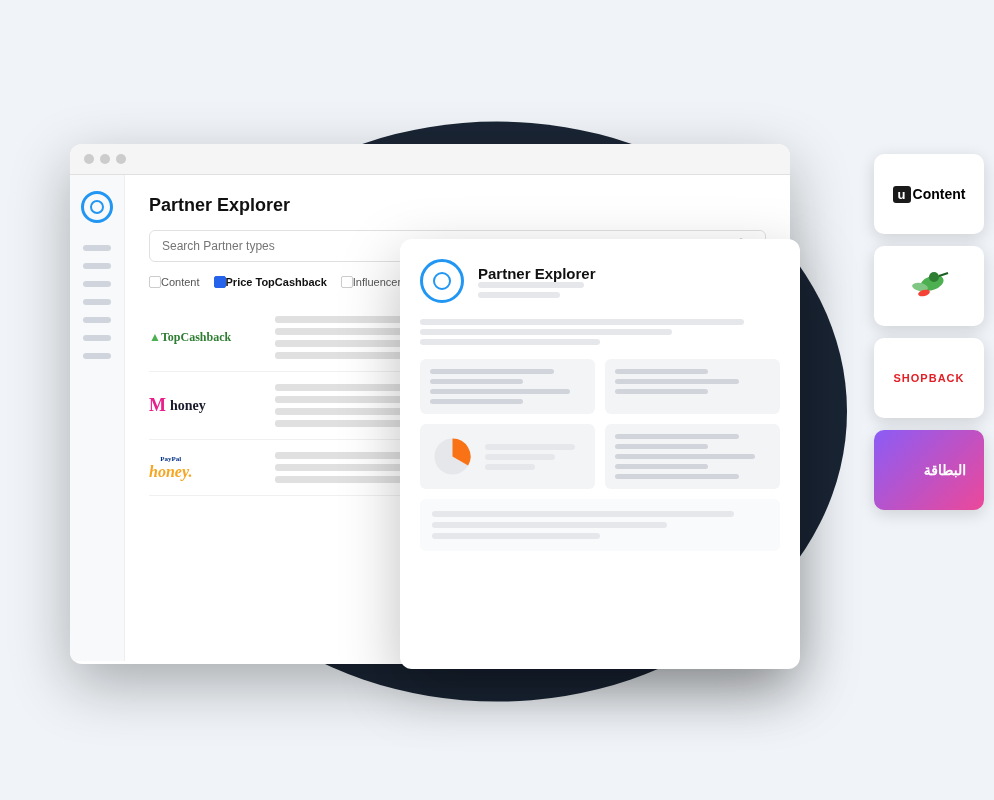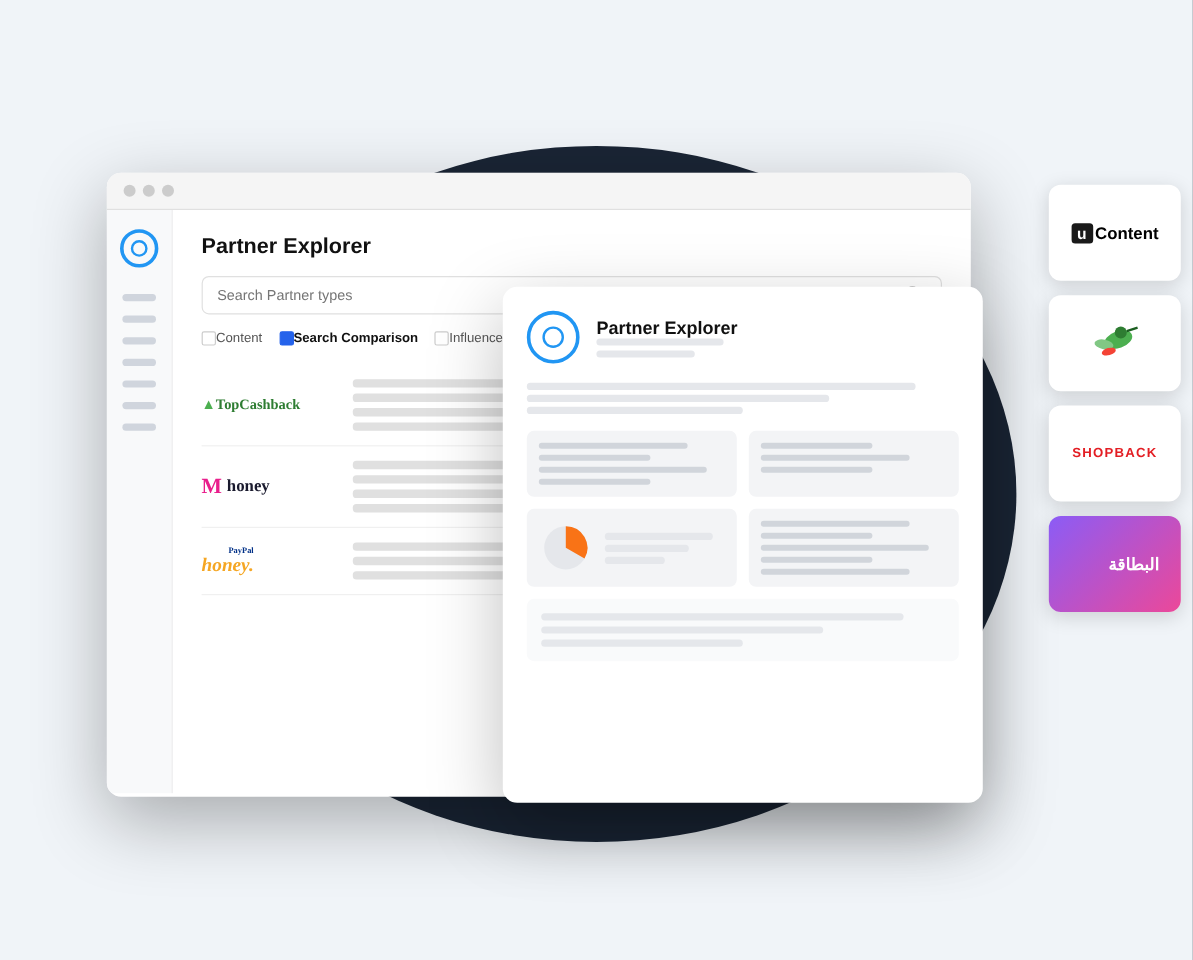--- a/index.html
+++ b/index.html
@@ -26,21 +26,20 @@
       left: 50%;
       transform: translate(-50%, -48%);
       z-index: 0;
     }
 
     .scene {
       position: relative;
       width: 994px;
       height: 712px;
       z-index: 1;
-      margin-left: 19px;
     }
 
     
     .browser-window {
       position: absolute;
       top: 100px;
       left: 70px;
       width: 720px;
       height: 520px;
       background: #fff;
@@ -234,21 +233,21 @@
     .money-m {
       color: #e91e8c;
       font-size: 18px;
       font-weight: 900;
     }
 
     
     .logo-honey {
       display: flex;
       flex-direction: column;
-      align-items: flex-end;
+      align-items: center;
     }
     .honey-paypal {
       font-size: 7px;
       color: #003087;
       font-weight: 600;
     }
     .honey-text {
       font-size: 16px;
       font-weight: 700;
       color: #f5a623;
@@ -486,21 +485,21 @@
           <span class="search-icon">🔍</span>
         </div>
 
         <div class="filter-tabs">
           <div class="filter-tab">
             <div class="filter-checkbox"></div>
             <span>Content</span>
           </div>
           <div class="filter-tab active">
             <div class="filter-checkbox active"></div>
-            <span>Search Comparison</span>
+            <span>Price TopCashback</span>
           </div>
           <div class="filter-tab">
             <div class="filter-checkbox"></div>
             <span>Influencers</span>
           </div>
           <div class="filter-tab">
             <div class="filter-checkbox"></div>
             <span>Mobile App</span>
           </div>
           <div class="filter-tab">

